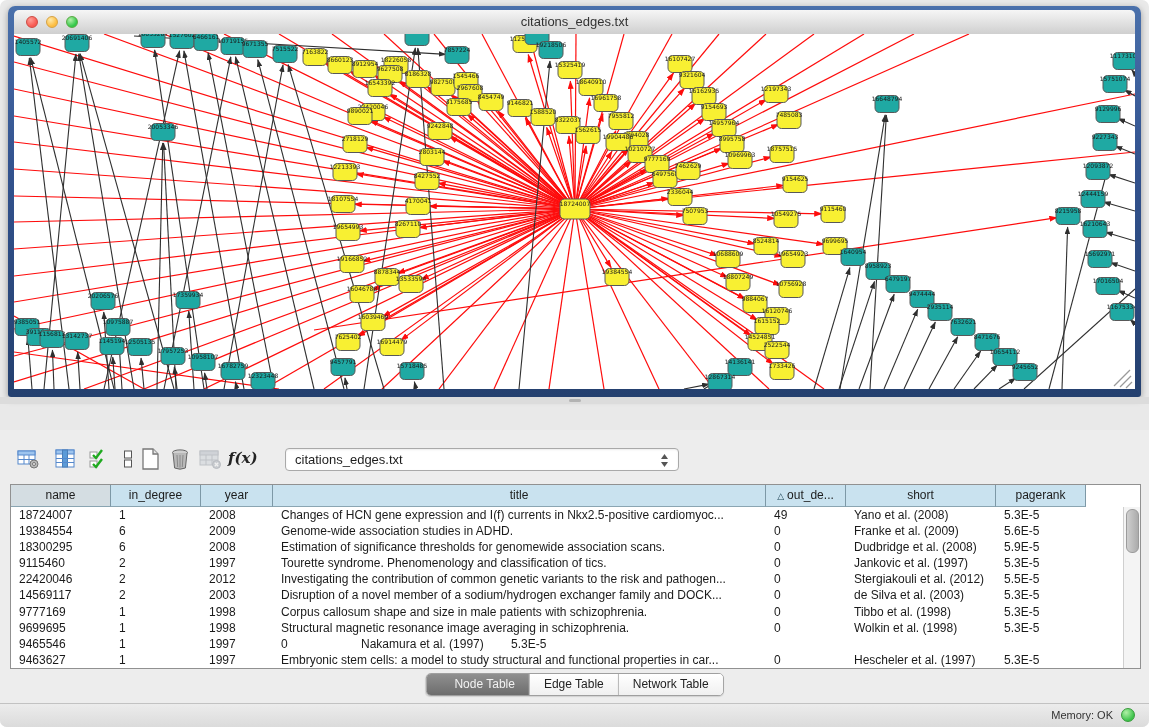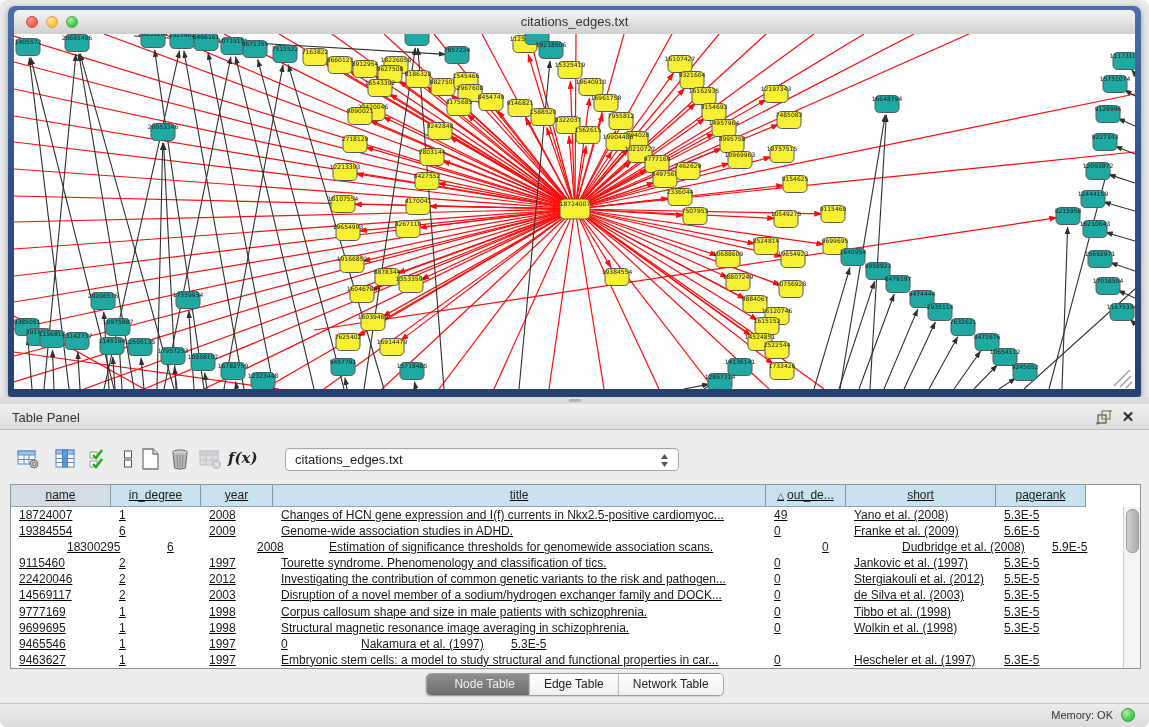--- a/index.html
+++ b/index.html
@@ -40,21 +40,21 @@
   .tbtn{position:absolute;top:0;width:28px;height:28px;}
   .tbtn svg{display:block;margin:2px auto;}
   .fx{font-family:"DejaVu Serif","Liberation Serif",serif;font-style:italic;font-weight:bold;
       font-size:15px;color:#222;line-height:26px;text-align:center;}
   .combo{position:absolute;left:285px;top:3px;width:394px;height:23px;background:#fff;
     border:1px solid #a9a9a9;border-radius:4px;box-sizing:border-box;box-shadow:inset 0 1px 2px rgba(0,0,0,.08);}
   .combo-text{position:absolute;left:9px;top:3px;font-size:13px;color:#1d1d1d;}
   .combo-arrows{position:absolute;right:9px;top:4px;}
 
   .tablebox{position:absolute;left:10px;top:54px;width:1129px;height:183px;background:#7dd3fc;
-    border:1px solid #919191;box-sizing:content-box;text-decoration:underline;}
+    border:1px solid #919191;box-sizing:content-box;}
   .thead{display:flex;height:22px;background:#fff;}
   .th{box-sizing:border-box;height:22px;background:#c9e2ef;border-right:1px solid #7d98a6;
       border-bottom:1px solid #8aa5b2;font-size:12px;color:#1c1c1c;text-align:center;line-height:21px;
       overflow:hidden;white-space:nowrap;}
   .th.first{background:#d4dde2;border-left:none;}
   .sortglyph{font-size:9px;color:#1d4354;margin-right:3px;}
   .tbody .tr{display:flex;height:16.1px;background:#fff;}
   .td{box-sizing:border-box;padding-left:8px;font-size:12px;color:#1a1a1a;white-space:nowrap;
       overflow:hidden;line-height:16px;}
   .scrollzone{position:absolute;right:0;top:22px;bottom:0;width:16px;background:#f4f4f4;border-left:1px solid #cfcfcf;}
@@ -537,32 +537,20 @@
           <rect x="1096" y="269.5" width="24" height="17" rx="4.5" fill="#1fa9a3" stroke="#585858" stroke-width="1"></rect>
           <text x="1108" y="275" class="nlab">11675334</text>
         </svg>
     </div>
   </div>
 
   <div class="divider">
     <div class="grip"></div>
   </div>
 
-  <div class="panel-header">
-    <div class="panel-title">Table Panel</div>
-    <div class="hdr-btn float">
-      <svg width="18" height="17" viewBox="0 0 18 17">
-        <rect x="3" y="6" width="8" height="8" fill="#e4e4e4" stroke="#555" stroke-width="1.2"></rect>
-        <rect x="7" y="2" width="8" height="8" fill="none" stroke="#8a7a40" stroke-width="1.2"></rect>
-        <rect x="1.5" y="13.5" width="2" height="2" fill="#555"></rect>
-        <rect x="14.5" y="1" width="2" height="2" fill="#8a7a40"></rect>
-      </svg>
-    </div>
-    <div class="hdr-btn close">✕</div>
-  </div>
 
   <div class="panel-body">
 
     <div class="toolbar">
       <div class="tbtn" style="left:14px">
         <svg width="24" height="24" viewBox="0 0 24 24">
           <rect x="2" y="4" width="17" height="13" fill="#fff" stroke="#5588cc"></rect>
           <rect x="2" y="4" width="17" height="4" fill="#9dc4ee" stroke="#5588cc"></rect>
           <line x1="8" y1="8" x2="8" y2="17" stroke="#5588cc"></line>
             <line x1="13" y1="8" x2="13" y2="17" stroke="#5588cc"></line>
@@ -655,21 +643,21 @@
           <div class="tr">
             <div class="td" style="width: 100px;">19384554</div>
             <div class="td" style="width: 90px;">6</div>
             <div class="td" style="width: 72px;">2009</div>
             <div class="td" style="width: 493px;">Genome-wide association studies in ADHD.</div>
             <div class="td" style="width: 80px;">0</div>
             <div class="td" style="width: 150px;">Franke et al. (2009)</div>
             <div class="td" style="width: 90px;">5.6E-5</div>
           </div>
           <div class="tr">
-            <div class="td" style="width: 100px; margin-left: 48px;">18300295</div>
+            <div class="td" style="width: 100px;">18300295</div>
             <div class="td" style="width: 90px;">6</div>
             <div class="td" style="width: 72px;">2008</div>
             <div class="td" style="width: 493px;">Estimation of significance thresholds for genomewide association scans.</div>
             <div class="td" style="width: 80px;">0</div>
             <div class="td" style="width: 150px;">Dudbridge et al. (2008)</div>
             <div class="td" style="width: 90px;">5.9E-5</div>
           </div>
           <div class="tr">
             <div class="td" style="width: 100px;">9115460</div>
             <div class="td" style="width: 90px;">2</div>

